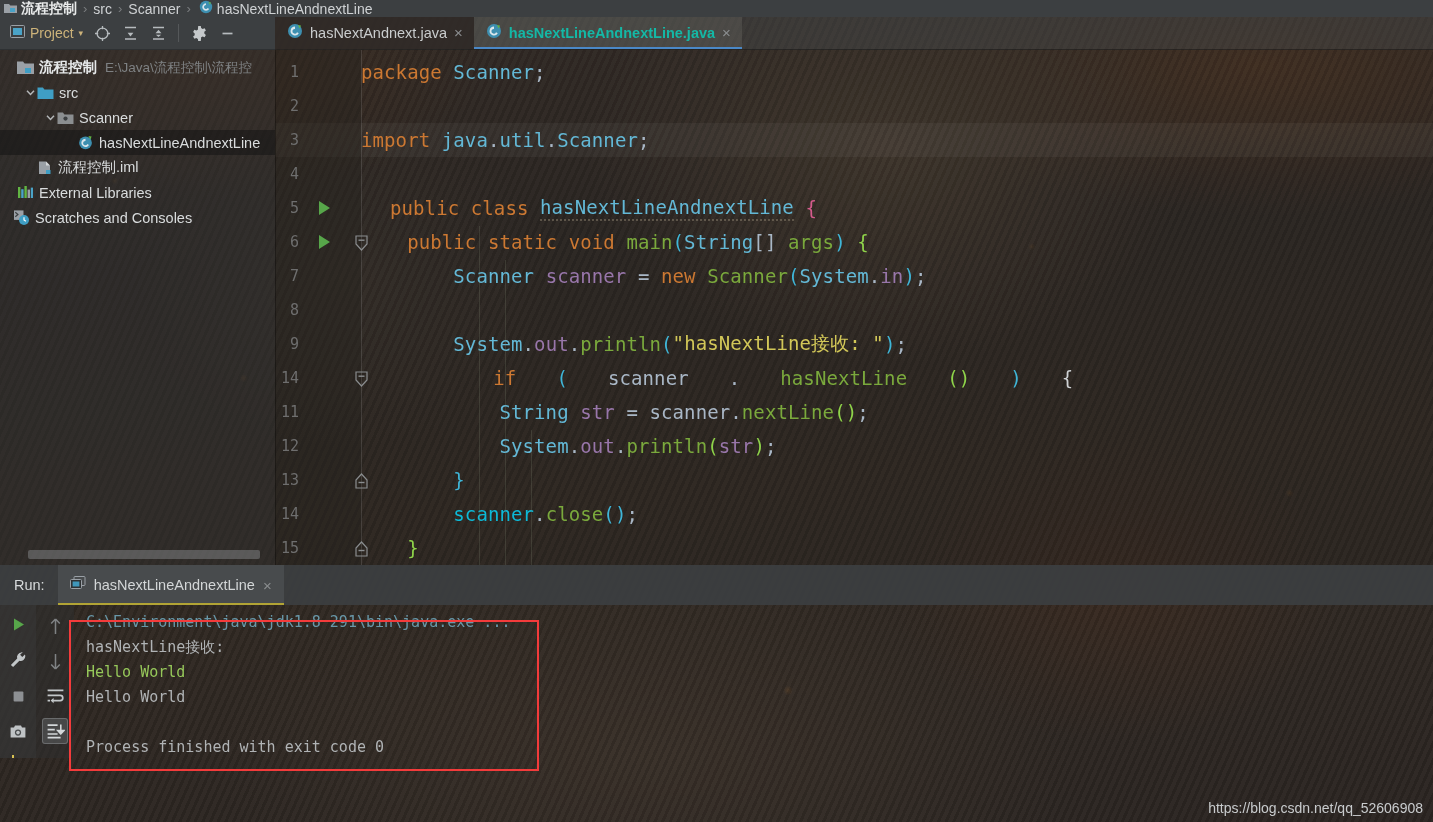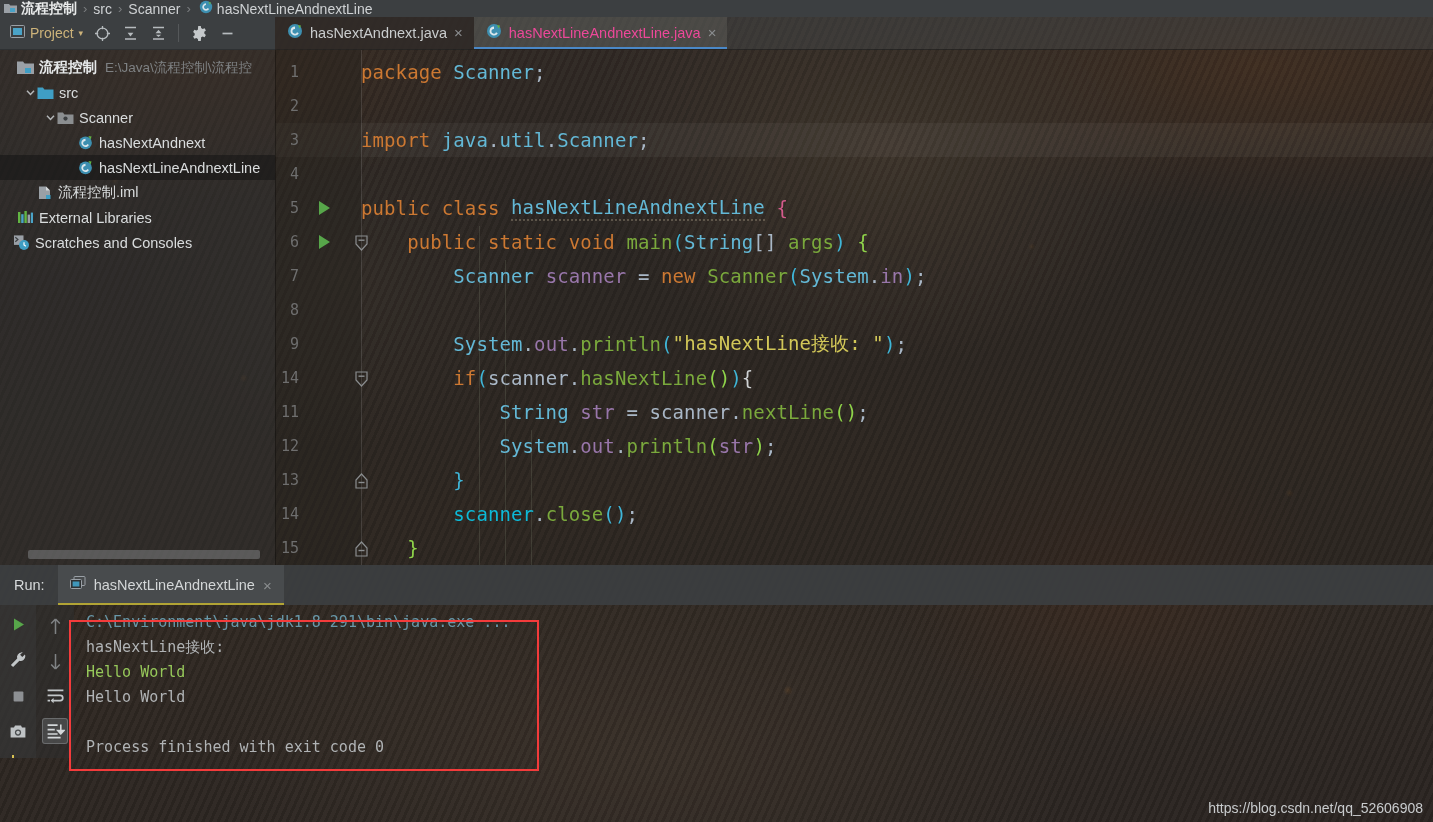--- a/index.html
+++ b/index.html
@@ -64,21 +64,21 @@
     z-index:35; display:flex; align-items:flex-end;
     background:rgba(60,63,65,.55);
     border-bottom:1px solid rgba(0,0,0,.35);
   }
   .etab{ height:33px; display:flex; align-items:center; gap:7px;
          padding:0 11px 0 12px; font-size:14.5px; position:relative; }
   .etab .nm{ white-space:nowrap; }
   .etab.inactive{ background:rgba(46,40,36,.82); }
   .etab.inactive .nm{ color:#c9cccd; }
   .etab.active{ background:rgba(120,118,112,.28); }
-  .etab.active .nm{ color:#ec4899; }
+  .etab.active .nm{ color:#14b8a6;font-weight:bold; }
   .etab.active::after{ content:""; position:absolute; left:0; right:0; bottom:0; height:2px; background:#4a88c7; }
   .xclose{ color:#8b8e90; font-size:15px; line-height:1; }
 
   
   #sidebar{
     position:absolute; left:0; top:50px; width:275px; height:515px;
     z-index:30; overflow:hidden;
   }
   #sidebar .tint{ position:absolute; inset:0; background:rgba(45,45,45,.55); }
   #tree{ position:relative; padding-top:5px; }
@@ -281,31 +281,20 @@
             <path d="M2 3.8l3.5 3.6L9 3.8" stroke="#b4b7b9" stroke-width="1.5" fill="none"></path>
           </svg>
         </span>
         <span class="ico">
           <svg width="17" height="14" viewBox="0 0 17 14">
             <path d="M.5 1.5h5.4l1.5 2H16.5V13H.5z" fill="#8b8e90"></path>
             <circle cx="8.5" cy="7.6" r="2.1" fill="#3c3f41"></circle>
           </svg>
         </span>
         <span class="nlabel">Scanner</span>
-      </div>
-      <div class="node" style="padding-left: 64px;">
-        <span class="arrow"></span>
-        <span class="ico">
-          <svg width="17" height="17" viewBox="0 0 17 17">
-            <circle cx="8.5" cy="8.8" r="6.4" fill="#3d8fb0"></circle>
-            <path d="M8.5 4.7a4.1 4.1 0 1 0 3.5 6.2l-1.7-.95A2.2 2.2 0 1 1 8.5 6.9z" fill="#dbe7ec"></path>
-            <path d="M11.4 2.1l3.2.35-1.25 3z" fill="#62b543"></path>
-          </svg>
-        </span>
-        <span class="nlabel">hasNextAndnext</span>
       </div>
       <div class="node sel" style="padding-left: 64px;">
         <span class="arrow"></span>
         <span class="ico">
           <svg width="17" height="17" viewBox="0 0 17 17">
             <circle cx="8.5" cy="8.8" r="6.4" fill="#3d8fb0"></circle>
             <path d="M8.5 4.7a4.1 4.1 0 1 0 3.5 6.2l-1.7-.95A2.2 2.2 0 1 1 8.5 6.9z" fill="#dbe7ec"></path>
             <path d="M11.4 2.1l3.2.35-1.25 3z" fill="#62b543"></path>
           </svg>
         </span>
@@ -399,26 +388,26 @@
           <path d="M3 15h11V7L8.5 1 3 7z" fill="none" stroke="#8a8d8f" stroke-width="1.2"></path>
           <path d="M5.5 9.5h6" stroke="#8a8d8f" stroke-width="1.4"></path>
         </svg>
       </div>
     </div>
   <div id="codearea">
       <div class="cline" style="top: 5px;"><span class="kw">package </span><span class="cls">Scanner</span><span class="punct">;</span></div>
       <div class="cline" style="top: 39px;"></div>
       <div class="cline" style="top: 73px;"><span class="kw">import </span><span class="cls">java</span><span class="punct">.</span><span class="cls">util</span><span class="punct">.</span><span class="cls">Scanner</span><span class="punct">;</span></div>
       <div class="cline" style="top: 107px;"></div>
-      <div class="cline" style="top: 141px;"><span class="kw">public class </span><span class="cls wavy">hasNextLineAndnextLine</span><span class="punct"> </span><span class="brc1">{</span></div>
+      <div class="cline" style="top: 141px; margin-left: 29px;"><span class="kw">public class </span><span class="cls wavy">hasNextLineAndnextLine</span><span class="punct"> </span><span class="brc1">{</span></div>
       <div class="cline" style="top: 175px;"><span class="punct">    </span><span class="kw">public static void </span><span class="mth">main</span><span class="brc3">(</span><span class="cls">String</span><span class="punct">[] </span><span class="mth">args</span><span class="brc3">) </span><span class="brc2">{</span></div>
       <div class="cline" style="top: 209px;"><span class="punct">        </span><span class="cls">Scanner</span><span class="punct"> </span><span class="var">scanner</span><span class="punct"> = </span><span class="kw">new </span><span class="mth">Scanner</span><span class="brc3">(</span><span class="cls">System</span><span class="punct">.</span><span class="fld">in</span><span class="brc3">)</span><span class="punct">;</span></div>
       <div class="cline" style="top: 243px;"></div>
       <div class="cline" style="top: 277px;"><span class="punct">        </span><span class="cls">System</span><span class="punct">.</span><span class="var">out</span><span class="punct">.</span><span class="mth">println</span><span class="brc3">(</span><span class="str">"hasNextLine接收: "</span><span class="brc3">)</span><span class="punct">;</span></div>
-      <div class="cline" style="top: 311px;"><span class="punct">        </span><span class="kw">if</span><span class="brc3">(</span><span class="punct">scanner</span><span class="punct">.</span><span class="mth">hasNextLine</span><span class="brc2">()</span><span class="brc3">)</span><span class="brc4">{</span></div>
+      <div class="cline" style="top: 311px; gap: 40px;"><span class="punct">        </span><span class="kw">if</span><span class="brc3">(</span><span class="punct">scanner</span><span class="punct">.</span><span class="mth">hasNextLine</span><span class="brc2">()</span><span class="brc3">)</span><span class="brc4">{</span></div>
       <div class="cline" style="top: 345px;"><span class="punct">            </span><span class="cls">String</span><span class="punct"> </span><span class="var">str</span><span class="punct"> = </span><span class="punct">scanner</span><span class="punct">.</span><span class="mth">nextLine</span><span class="brc2">()</span><span class="punct">;</span></div>
       <div class="cline" style="top: 379px;"><span class="punct">            </span><span class="cls">System</span><span class="punct">.</span><span class="var">out</span><span class="punct">.</span><span class="mth">println</span><span class="brc2">(</span><span class="var">str</span><span class="brc2">)</span><span class="punct">;</span></div>
       <div class="cline" style="top: 413px;"><span class="punct">        </span><span class="brc3">}</span></div>
       <div class="cline" style="top: 447px;"><span class="punct">        </span><span class="pl">scanner</span><span class="punct">.</span><span class="mth">close</span><span class="brc3">()</span><span class="punct">;</span></div>
       <div class="cline" style="top: 481px;"><span class="punct">    </span><span class="brc2">}</span></div>
     </div>
 <div class="indent-g" style="left: 204px; top: 176px; height: 370px;"></div>
     <div class="indent-g" style="left: 230px; top: 210px; height: 340px;"></div>
     <div class="indent-g" style="left: 256px; top: 380px; height: 135px;"></div>
   </div>

